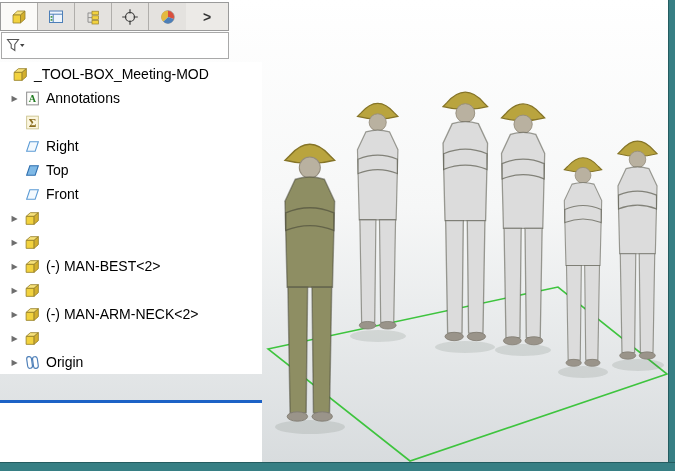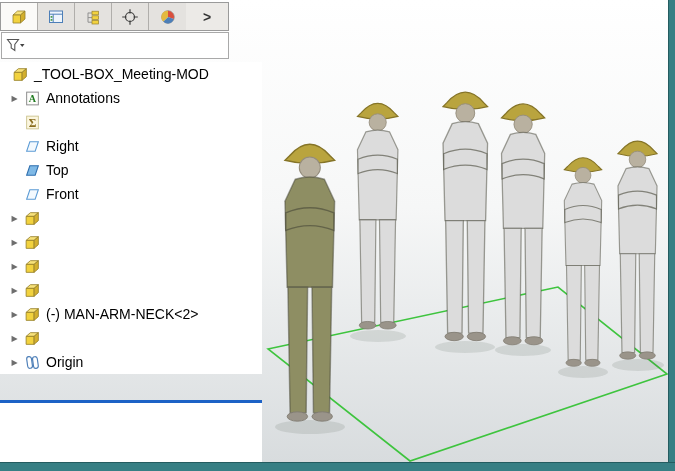--- a/index.html
+++ b/index.html
@@ -233,20 +233,21 @@
 
     <div class="row child">
       <span class="arrow">▶</span>
       <span class="icon16">
         <svg viewBox="0 0 16 16">
             <path d="M2,6 L6,2.5 H13.5 L9.5,6 Z" fill="#f7e27a" stroke="#97822b" stroke-width="0.8"></path>
             <path d="M2,6 H9.5 V13.5 H2 Z" fill="#f2d23e" stroke="#97822b" stroke-width="0.8"></path>
             <path d="M9.5,6 L13.5,2.5 V10 L9.5,13.5 Z" fill="#d3af2c" stroke="#97822b" stroke-width="0.8"></path>
           </svg>
       </span>
+      <span class="label">(-) MAN-BEST&lt;2&gt;</span>
     </div>
 
     <div class="row child">
       <span class="arrow">▶</span>
       <span class="icon16">
         <svg viewBox="0 0 16 16">
             <path d="M2,6 L6,2.5 H13.5 L9.5,6 Z" fill="#f7e27a" stroke="#97822b" stroke-width="0.8"></path>
             <path d="M2,6 H9.5 V13.5 H2 Z" fill="#f2d23e" stroke="#97822b" stroke-width="0.8"></path>
             <path d="M9.5,6 L13.5,2.5 V10 L9.5,13.5 Z" fill="#d3af2c" stroke="#97822b" stroke-width="0.8"></path>
           </svg>

